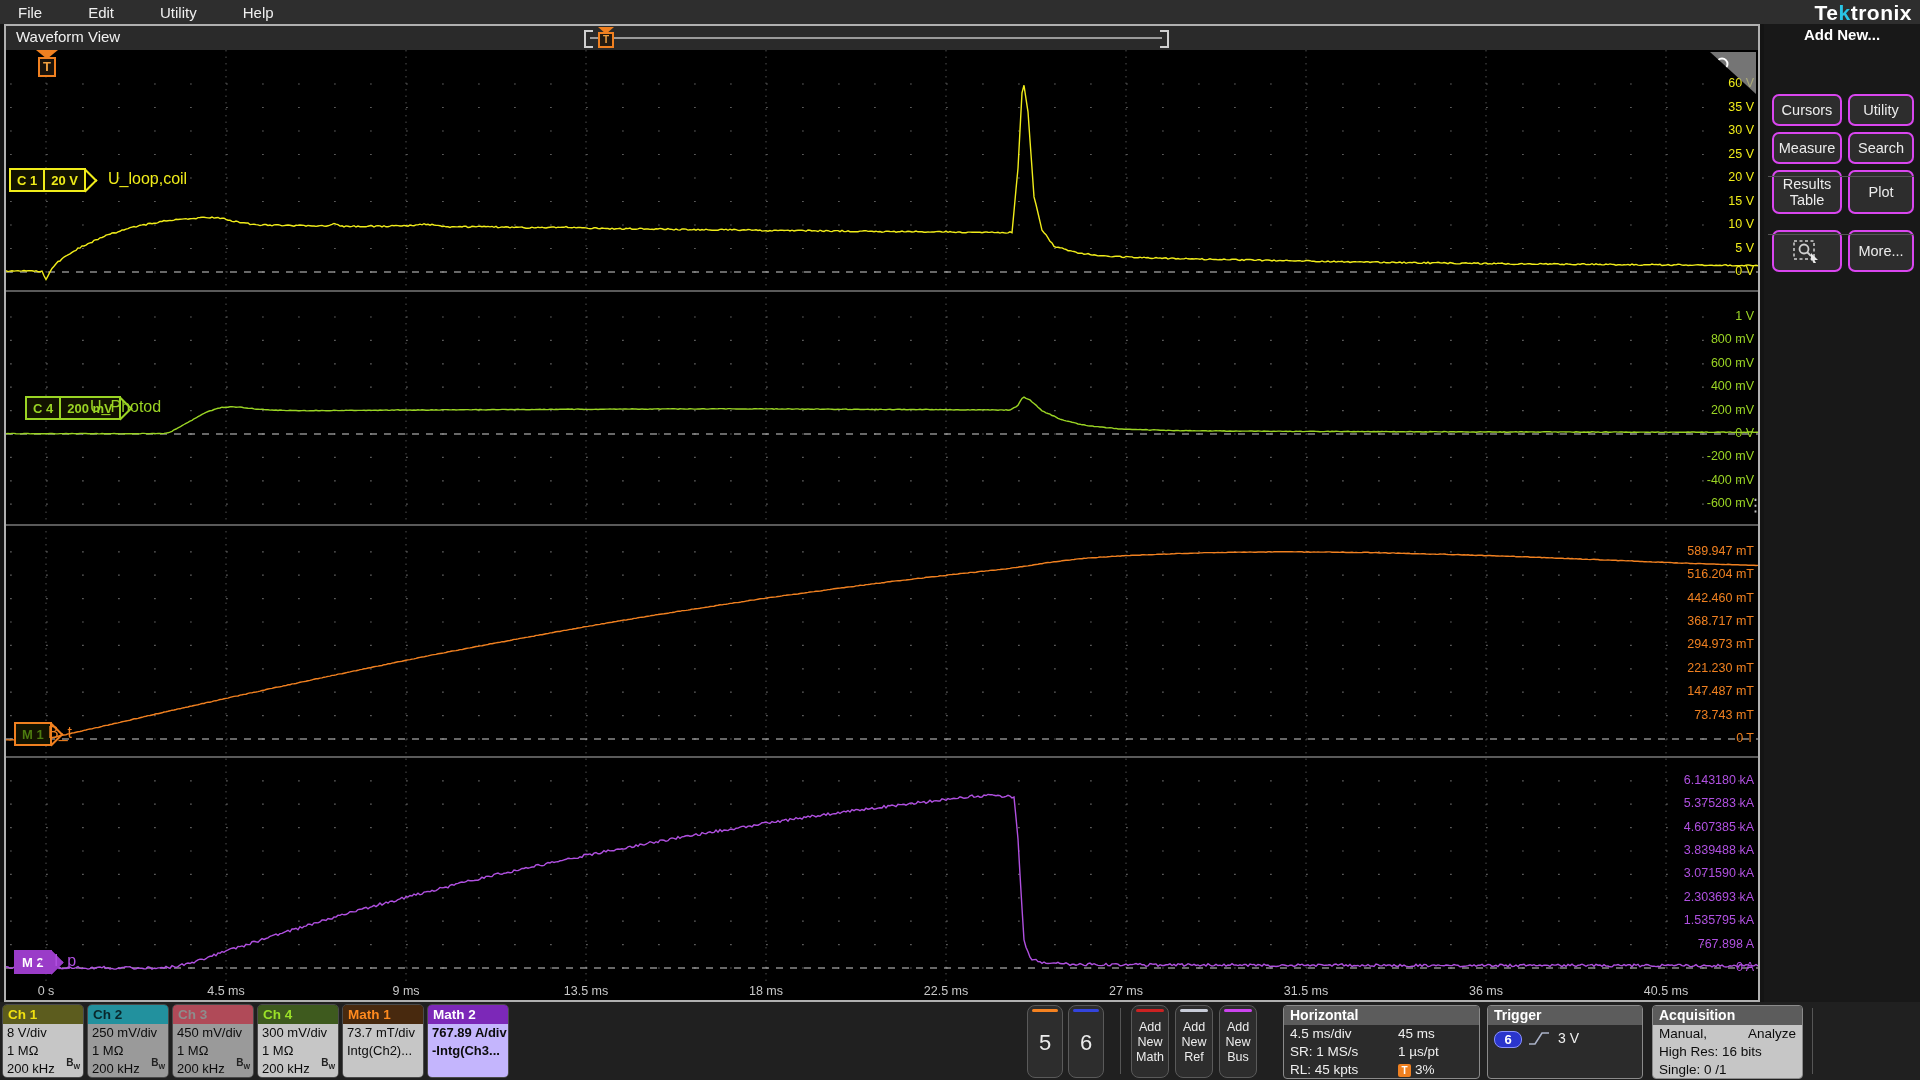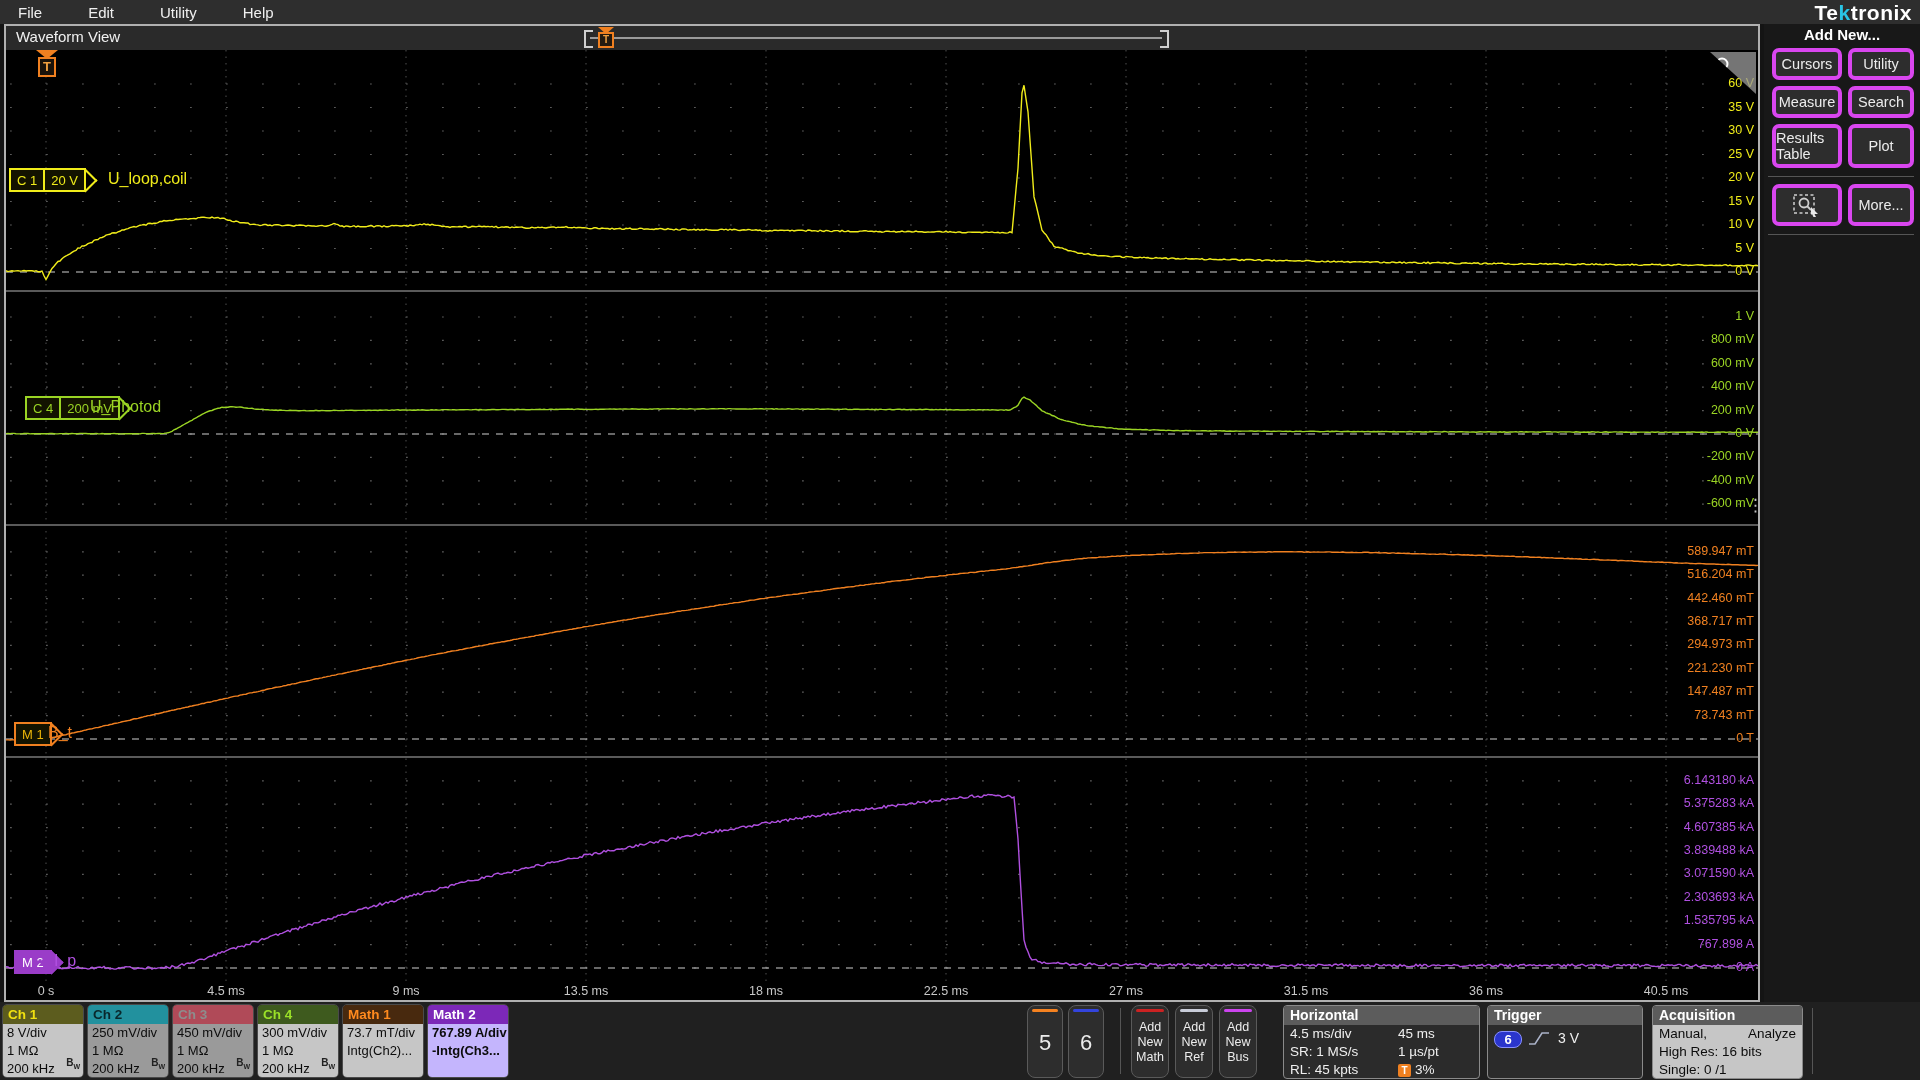--- a/index.html
+++ b/index.html
@@ -24,43 +24,43 @@
   #ov-trig .tri{position:absolute;left:2px;top:0;width:0;height:0;border-left:8px solid transparent;border-right:8px solid transparent;border-top:7px solid #f08020;}
   #ov-trig .tbox{position:absolute;left:2px;top:5px;width:12px;height:12px;border:2px solid #f08020;background:#241a10;color:#f0a040;font-size:10px;font-weight:bold;text-align:center;line-height:12px;}
   
   #plot{position:absolute;left:0;top:24px;width:1752px;height:950px;background:#000;overflow:hidden;}
   #plot svg{position:absolute;left:0;top:0;}
   .ticklabel{position:absolute;right:4px;font-size:12.5px;line-height:15px;white-space:nowrap;text-align:right;z-index:3;}
   .timelabel{position:absolute;top:934px;font-size:12.5px;color:#c8c8c8;white-space:nowrap;transform:translateX(-50%);z-index:3;}
   
   .chbadge{position:absolute;display:flex;align-items:center;z-index:6;}
   .chbadge .main{display:flex;align-items:stretch;border:2px solid;background:#131300;height:20px;}
-  .chbadge .seg{display:flex;align-items:center;padding:0 6px;font-size:13px;font-weight:normal;white-space:nowrap;}
+  .chbadge .seg{display:flex;align-items:center;padding:0 6px;font-size:13px;font-weight:bold;white-space:nowrap;}
   .chbadge .seg+.seg{border-left:2px solid;}
   .chbadge .tip{width:15px;height:15px;transform:rotate(45deg);border-top:2px solid;border-right:2px solid;margin-left:-9px;background:transparent;}
   .wavelabel{position:absolute;font-size:16px;z-index:6;white-space:nowrap;}
   #badge-c1{left:3px;top:118px;color:#f0ec1a;}  #badge-c1 .main,#badge-c1 .seg+.seg,#badge-c1 .tip{border-color:#f0ec1a;}
   #badge-c4{left:19px;top:346px;color:#9ad424;}  #badge-c4 .main,#badge-c4 .seg+.seg,#badge-c4 .tip{border-color:#9ad424;}
-  #badge-m1{left:8px;top:672px;color:#eab308;}  #badge-m1 .main,#badge-m1 .tip{border-color:#f08020;}
+  #badge-m1{left:8px;top:672px;color:#4d7c0f;}  #badge-m1 .main,#badge-m1 .tip{border-color:#f08020;}
   #badge-m2{left:8px;top:900px;color:#fff;}
   #badge-m2 .main{border-color:#9a3cc8;background:#9a3cc8;}
   #badge-m2 .tip{border-color:#9a3cc8;background:#9a3cc8;}
   
   #plot-trig{position:absolute;left:27px;top:0px;width:28px;height:34px;z-index:6;}
   #plot-trig .tri{position:absolute;left:3px;top:0;width:0;height:0;border-left:11px solid transparent;border-right:11px solid transparent;border-top:9px solid #f08020;}
   #plot-trig .tbox{position:absolute;left:5px;top:7px;width:14px;height:16px;border:2px solid #f08020;background:#1a120a;color:#f0a040;font-weight:bold;font-size:13px;text-align:center;line-height:16px;}
   
   #zoom-corner{position:absolute;right:2px;top:2px;width:46px;height:42px;background:rgba(150,150,150,.78);clip-path:polygon(0 0,100% 0,100% 100%);z-index:7;}
   #zoom-corner svg{position:absolute;right:4px;top:4px;}
   #resize-handle{position:absolute;left:1741px;top:452px;color:#c0c0c0;font-size:17px;letter-spacing:0;line-height:8px;z-index:7;}
   
   #sidebar{position:absolute;left:1764px;top:24px;width:156px;height:1056px;background:#181818;}
   #sidebar-title{color:#fff;font-weight:bold;font-size:15px;text-align:center;margin-top:2px;}
-  .sb-btn{position:absolute;background:#2d2d2d;border:4px solid #d946ef;border-radius:7px;color:#ececec;font-size:14.5px;
-    display:flex;align-items:center;justify-content:center;text-align:left;line-height:16px;cursor:pointer;box-sizing:border-box;}
+  .sb-btn{position:absolute;background:#2d2d2d;border:2px solid #d946ef;border-radius:7px;color:#ececec;font-size:14.5px;
+    display:flex;align-items:center;justify-content:center;text-align:center;line-height:16px;cursor:pointer;box-sizing:border-box;margin-top:46px;}
   .sb-divider{position:absolute;left:4px;width:146px;height:1px;background:#555;}
   
   #bottombar{position:absolute;left:0;top:1002px;width:1920px;height:78px;background:#202020;}
   .chan-card{position:absolute;top:2px;width:82px;height:74px;border-radius:5px;overflow:hidden;border:1px solid #4a4a4a;box-sizing:border-box;cursor:pointer;}
   .chan-head{height:19px;font-size:13.5px;font-weight:bold;padding-left:5px;line-height:19px;}
   .chan-body{height:55px;font-size:13px;color:#0c0c0c;padding-left:4px;line-height:18px;position:relative;}
   .bw{position:absolute;right:3px;bottom:3px;font-size:10px;color:#222;font-weight:bold;}
   .bw sub{font-size:7px;}
   .num-btn{position:absolute;top:3px;width:36px;height:73px;background:#2d2d2d;border:1px solid #5a5a5a;border-radius:8px;box-sizing:border-box;cursor:pointer;}
   .num-stripe{position:absolute;left:4px;right:4px;top:3px;height:3px;border-radius:2px;}

